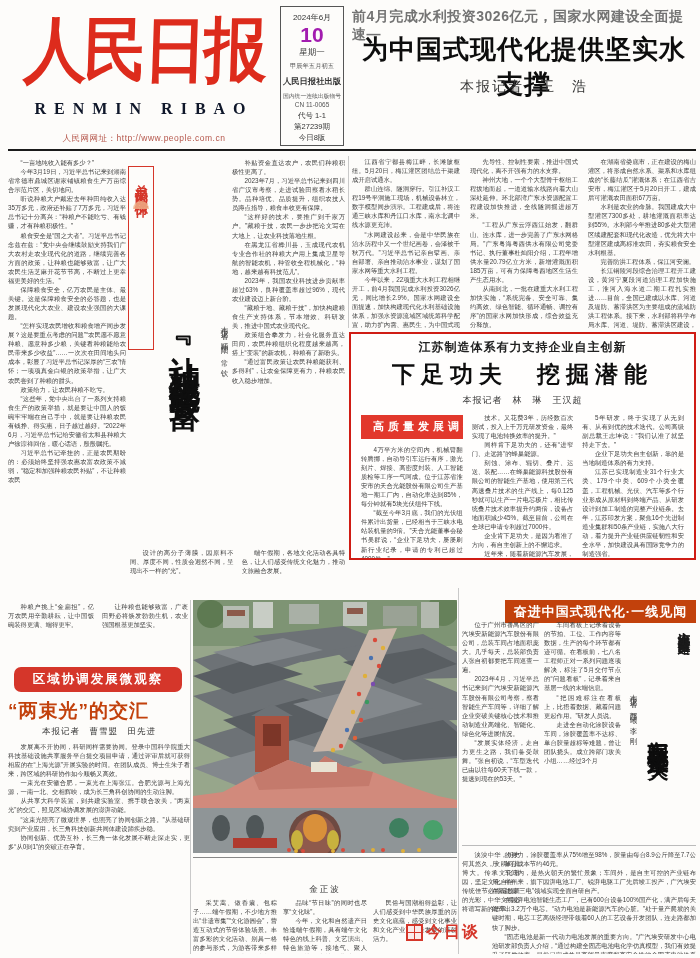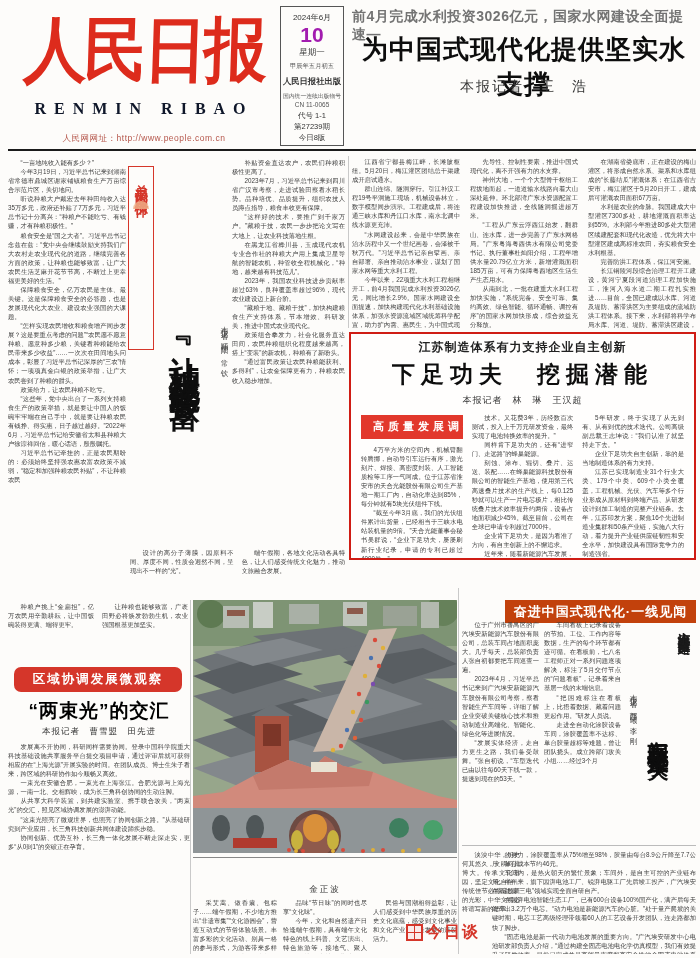--- a/index.html
+++ b/index.html
@@ -55,21 +55,21 @@
     background:#fffefd;padding:5px 10px;overflow:hidden;}
   .js-kicker{text-align:center;font-size:12px;font-weight:700;color:#222;letter-spacing:1px;}
   .js-headline{text-align:center;font-size:23px;font-weight:900;color:#0d0d0d;letter-spacing:6px;margin-top:3px;}
   .js-byline{text-align:center;font-size:9px;color:#333;margin-top:4px;letter-spacing:1px;}
   .js-body{display:flex;gap:9px;margin-top:6px;height:148px;overflow:hidden;}
   .badge{display:block;width:max-content;margin:2px auto 6px;background:#e2382c;color:#fff;
     font-size:11px;font-weight:800;letter-spacing:4px;padding:4px 12px;text-indent:0!important;}
   
   .ls-box{left:14px;top:667px;width:168px;height:25px;background:#d5362a;color:#fff;
     display:flex;align-items:center;justify-content:center;font-size:12.5px;font-weight:800;letter-spacing:2px;border-radius:7px;}
-  .ls-headline{left:8px;top:698px;width:182px;text-align:center;font-size:19px;font-weight:900;color:#000000;letter-spacing:1px;}
+  .ls-headline{left:8px;top:698px;width:182px;font-size:19px;font-weight:900;color:#c2410c;letter-spacing:1px;}
   .ls-byline{left:8px;top:726px;width:182px;text-align:center;font-size:8.5px;color:#333;letter-spacing:1px;}
   .ls-body{left:8px;top:742px;width:182px;height:212px;}
   
   .photo{left:193px;top:600px;width:264px;height:253px;overflow:hidden;background:#8d9b85;}
   .photo-rule{left:193px;top:857px;width:264px;height:1px;background:#888;}
   
   .fest-headline{left:193px;top:862px;width:264px;text-align:center;font-size:15px;font-weight:900;
     color:#0d0d0d;letter-spacing:4px;}
   .fest-author{left:193px;top:884px;width:264px;text-align:center;font-size:8.5px;color:#333;letter-spacing:2px;}
   .fest-cols{left:193px;top:898px;width:264px;height:56px;display:flex;gap:6px;overflow:hidden;}

